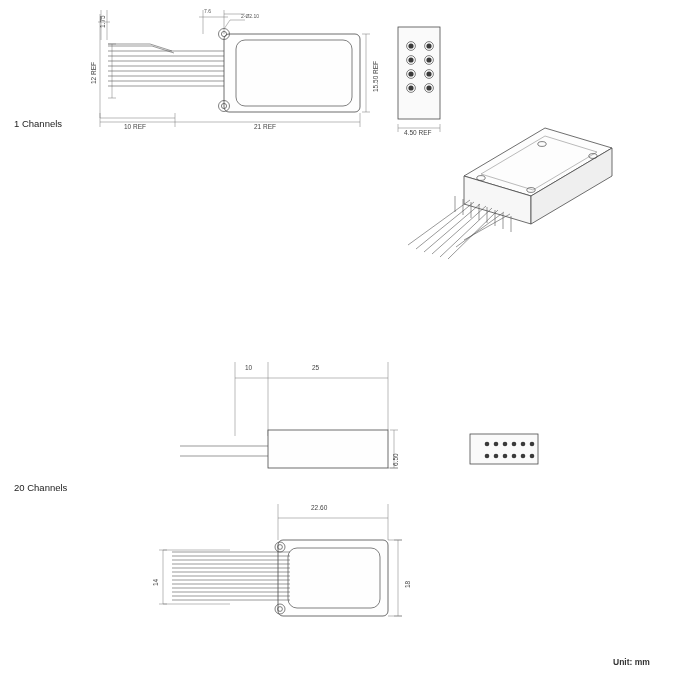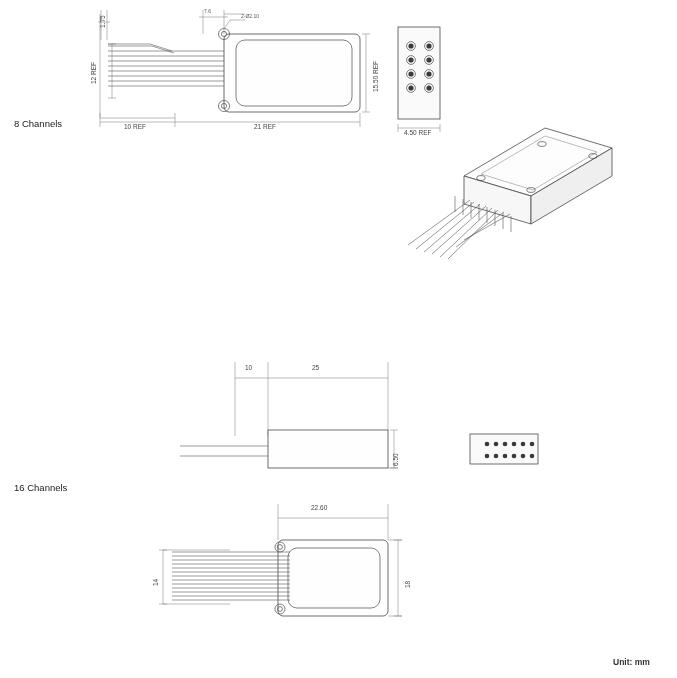--- a/index.html
+++ b/index.html
@@ -234,23 +234,23 @@
       <line x1="172" y1="576" x2="290" y2="576"></line>
       <line x1="172" y1="580" x2="290" y2="580"></line>
       <line x1="172" y1="584" x2="290" y2="584"></line>
       <line x1="172" y1="588" x2="290" y2="588"></line>
       <line x1="172" y1="592" x2="290" y2="592"></line>
       <line x1="172" y1="596" x2="290" y2="596"></line>
       <line x1="172" y1="600" x2="290" y2="600"></line>
     </g>
   </svg>
 
-  <div class="lbl lbl-big" style="left:14px;top:118px;">8 Channels</div>
-
-  <div class="lbl lbl-big" style="left:14px;top:482px;">16 Channels</div>
+  <div class="lbl lbl-big" style="left:14px;top:118px;">1 Channels</div>
+
+  <div class="lbl lbl-big" style="left:14px;top:482px;">20 Channels</div>
 
   <div class="unit" style="left:613px;top:657px;font-weight:bold;">Unit: mm</div>
 
   <div class="dim dim-sm vtext" style="left:99px;top:28px;">1.75</div>
 
   <div class="dim dim-sm" style="left:204px;top:8px;">7.6</div>
 
   <div class="dim dim-sm" style="left:241px;top:13px;">2-Ø2.10</div>
 
   <div class="dim vtext" style="left:90px;top:84px;">12 REF</div>

